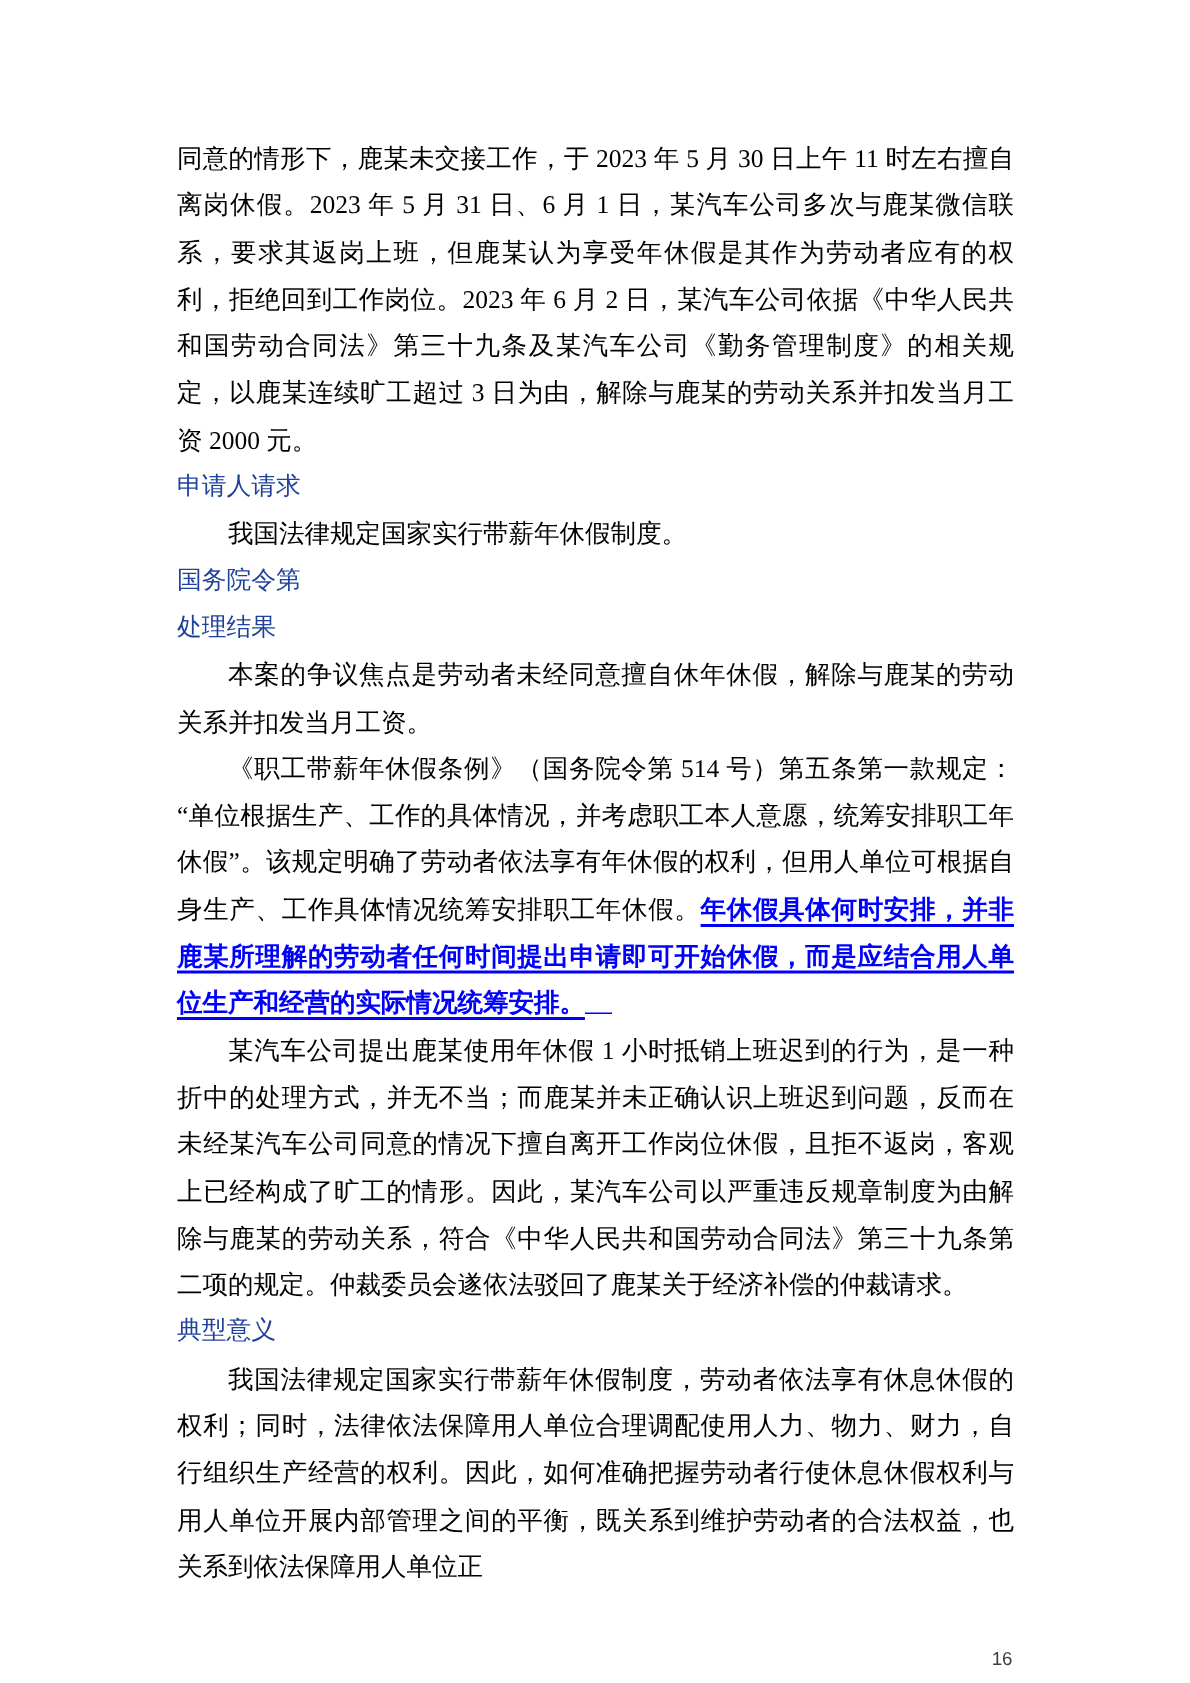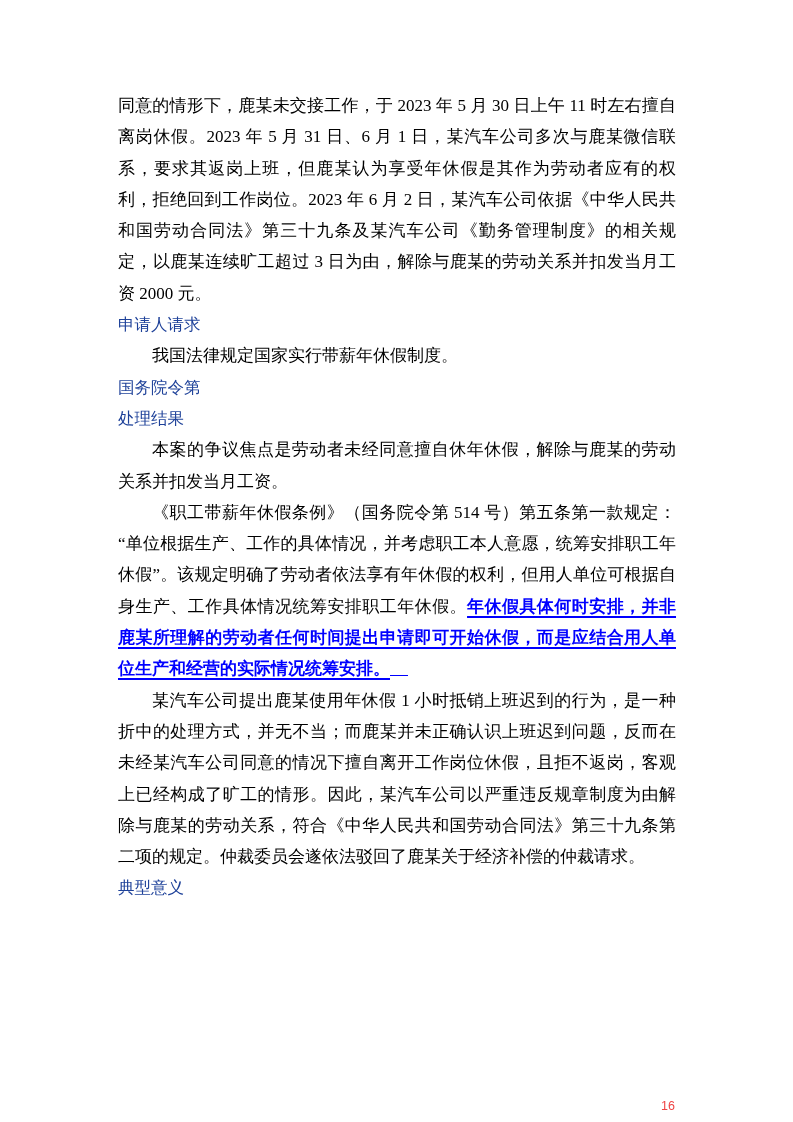--- a/index.html
+++ b/index.html
@@ -56,21 +56,21 @@
     height: 17px;
     margin-bottom: -2px;
     border-bottom: 1.5px solid var(--emphasis-blue, #0000ff);
   }
   .page-number {
     position: absolute;
     top: 1098px;
     right: 118px;
     font-size: 12.5px;
     line-height: 16px;
-    color: #ef4444;
+    color: #404040;
     font-family: "Liberation Sans", "DejaVu Sans", sans-serif;
   }
 </style>
 </head>
 <body>
 
 <div class="page">
   <div class="content">
 
     <p class="para continued">同意的情形下，鹿某未交接工作，于 2023 年 5 月 30 日上午 11 时左右擅自离岗休假。2023 年 5 月 31 日、6 月 1 日，某汽车公司多次与鹿某微信联系，要求其返岗上班，但鹿某认为享受年休假是其作为劳动者应有的权利，拒绝回到工作岗位。2023 年 6 月 2 日，某汽车公司依据《中华人民共和国劳动合同法》第三十九条及某汽车公司《勤务管理制度》的相关规定，以鹿某连续旷工超过 3 日为由，解除与鹿某的劳动关系并扣发当月工资 2000 元。</p>
@@ -85,17 +85,18 @@
     <h2 class="heading">处理结果</h2>
 
     <p class="para">本案的争议焦点是劳动者未经同意擅自休年休假，解除与鹿某的劳动关系并扣发当月工资。</p>
 
     <p class="para"><span>《职工带薪年休假条例》（国务院令第 514 号）第五条第一款规定：“单位根据生产、工作的具体情况，并考虑职工本人意愿，统筹安排职工年休假”。该规定明确了劳动者依法享有年休假的权利，但用人单位可根据自身生产、工作具体情况统筹安排职工年休假。</span><span class="emphasis">年休假具体何时安排，并非鹿某所理解的劳动者任何时间提出申请即可开始休假，而是应结合用人单位生产和经营的实际情况统筹安排。</span><span class="emphasis-tail"></span></p>
 
     <p class="para">某汽车公司提出鹿某使用年休假 1 小时抵销上班迟到的行为，是一种折中的处理方式，并无不当；而鹿某并未正确认识上班迟到问题，反而在未经某汽车公司同意的情况下擅自离开工作岗位休假，且拒不返岗，客观上已经构成了旷工的情形。因此，某汽车公司以严重违反规章制度为由解除与鹿某的劳动关系，符合《中华人民共和国劳动合同法》第三十九条第二项的规定。仲裁委员会遂依法驳回了鹿某关于经济补偿的仲裁请求。</p>
 
     <h2 class="heading">典型意义</h2>
 
+    <p class="para">我国法律规定国家实行带薪年休假制度，劳动者依法享有休息休假的权利；同时，法律依法保障用人单位合理调配使用人力、物力、财力，自行组织生产经营的权利。因此，如何准确把握劳动者行使休息休假权利与用人单位开展内部管理之间的平衡，既关系到维护劳动者的合法权益，也关系到依法保障用人单位正</p>
 
   </div>
 
   <div class="page-number">16</div>
 </div>
 
 </body></html>

